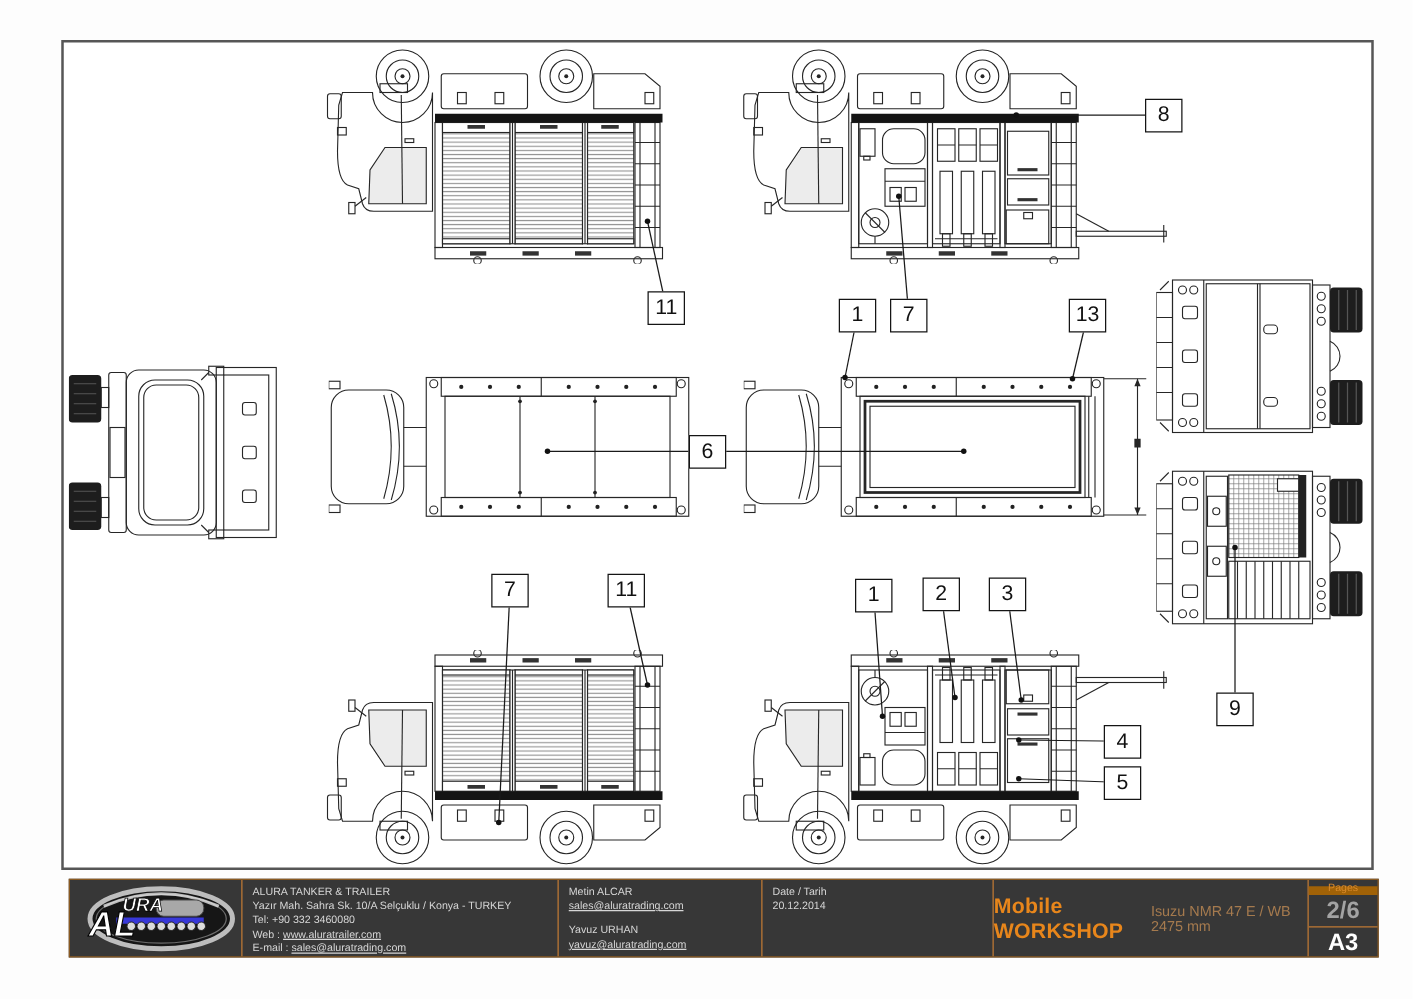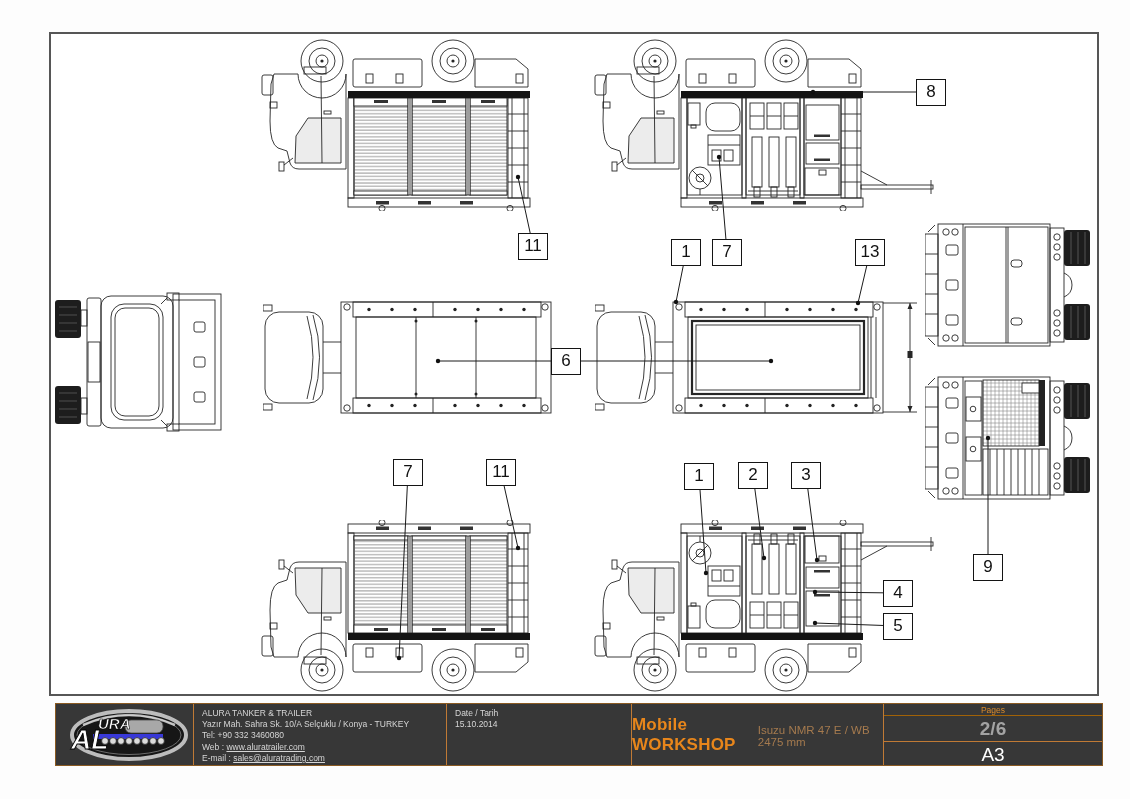--- a/index.html
+++ b/index.html
@@ -29,23 +29,23 @@
   .tb-logo   { width:137px; display:flex; align-items:center; justify-content:flex-end; }
   .tb-company{ width:253px; padding:4px 8px; font-size:8.5px; line-height:1.32; }
   .tb-contacts{ width:163px; padding:4px 8px; font-size:8.5px; line-height:1.32; }
   .tb-date   { width:185px; padding:4px 8px; font-size:8.5px; line-height:1.35; }
   .tb-title  { width:252px; display:flex; flex-direction:row; align-items:center; justify-content:center; }
   .tb-pages  { flex:1; display:flex; flex-direction:column; }
   .tb-company a, .tb-contacts a { color:#d6d6d6; text-decoration:underline; }
   .contact-gap { height:8px; }
   .drawing-title { color:#e8861b; font-size:17px; font-weight:bold; letter-spacing:.2px; }
   .drawing-subtitle { color:#a57a4e; font-size:11.5px; margin-top:2px; }
-  .pages-label { font-size:8.5px; color:#d98a2b; text-align:center; padding:1px 0 0 0; border-bottom:1px solid #a16207; height:12px; box-sizing:border-box;}
+  .pages-label { font-size:8.5px; color:#d98a2b; text-align:center; padding:1px 0 0 0; border-bottom:7px solid #a16207; height:12px; box-sizing:border-box;}
   .page-number { flex:1; font-size:19px; font-weight:bold; color:#a3a3a3; text-align:center; line-height:25px; border-bottom:1px solid #c07a35; }
-  .paper-size  { flex:1; font-size:19px; font-weight:normal; color:#ffffff; text-align:center; line-height:25px; }
+  .paper-size  { flex:1; font-size:19px; font-weight:bold; color:#ffffff; text-align:center; line-height:25px; }
 </style>
 </head>
 <body>
 
 <svg width="0" height="0" style="position:absolute" aria-hidden="true">
   <defs>
     <pattern id="pat-shutter" width="6" height="3.3" patternUnits="userSpaceOnUse">
       <path d="M0,1.6 H6" stroke="#8f8f8f" stroke-width="0.9" fill="none"></path>
     </pattern>
     <pattern id="pat-peg" width="4" height="4" patternUnits="userSpaceOnUse">
@@ -432,24 +432,31 @@
   </div>
 
   <div class="tb-cell tb-company">
     <div>ALURA TANKER &amp; TRAILER</div>
     <div>Yazır Mah. Sahra Sk. 10/A Selçuklu / Konya - TURKEY</div>
     <div>Tel: +90 332 3460080</div>
     <div><span>Web : </span><a href="#">www.aluratrailer.com</a></div>
     <div><span>E-mail : </span><a href="#">sales@aluratrading.com</a></div>
   </div>
 
+  <div class="tb-cell tb-contacts">
+    <div>Metin ALCAR</div>
+    <div><a href="#">sales@aluratrading.com</a></div>
+    <div class="contact-gap"></div>
+    <div>Yavuz URHAN</div>
+    <div><a href="#">yavuz@aluratrading.com</a></div>
+  </div>
 
   <div class="tb-cell tb-date">
     <div>Date / Tarih</div>
-    <div>15.10.2014</div>
+    <div>20.12.2014</div>
   </div>
 
   <div class="tb-cell tb-title">
     <div class="drawing-title">Mobile WORKSHOP</div>
     <div class="drawing-subtitle">Isuzu NMR 47 E / WB 2475 mm</div>
   </div>
 
   <div class="tb-cell tb-pages">
     <div class="pages-label">Pages</div>
     <div class="page-number">2/6</div>

